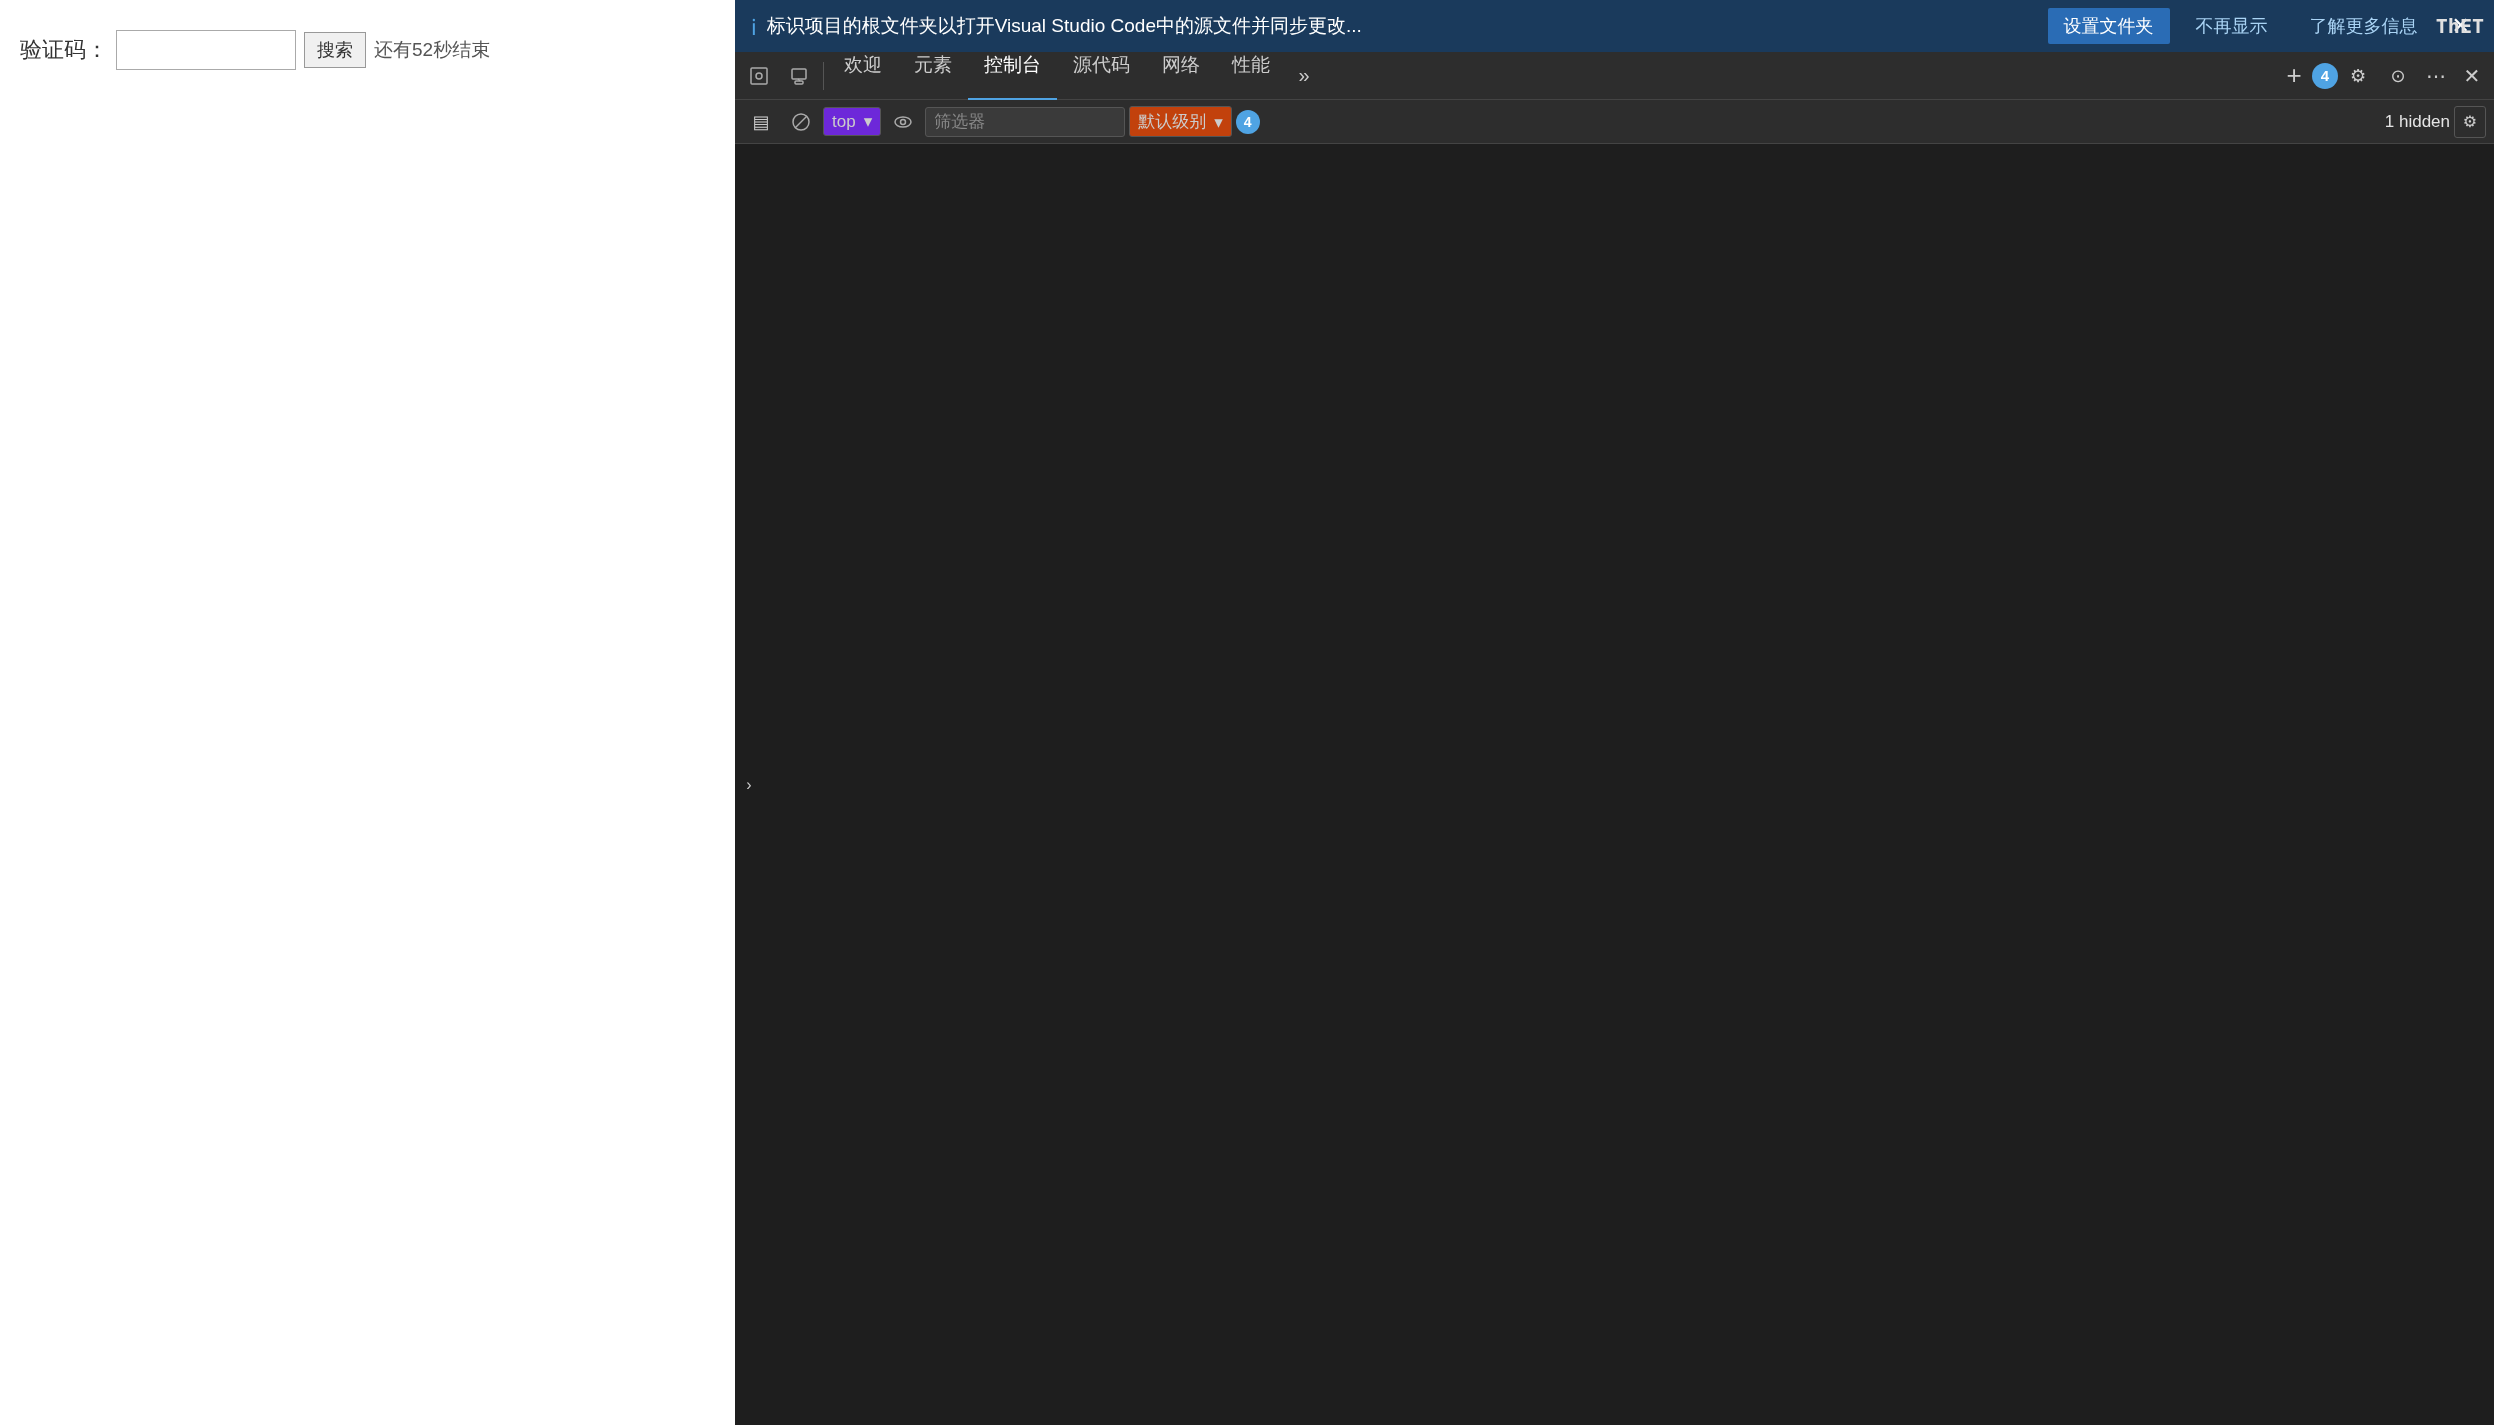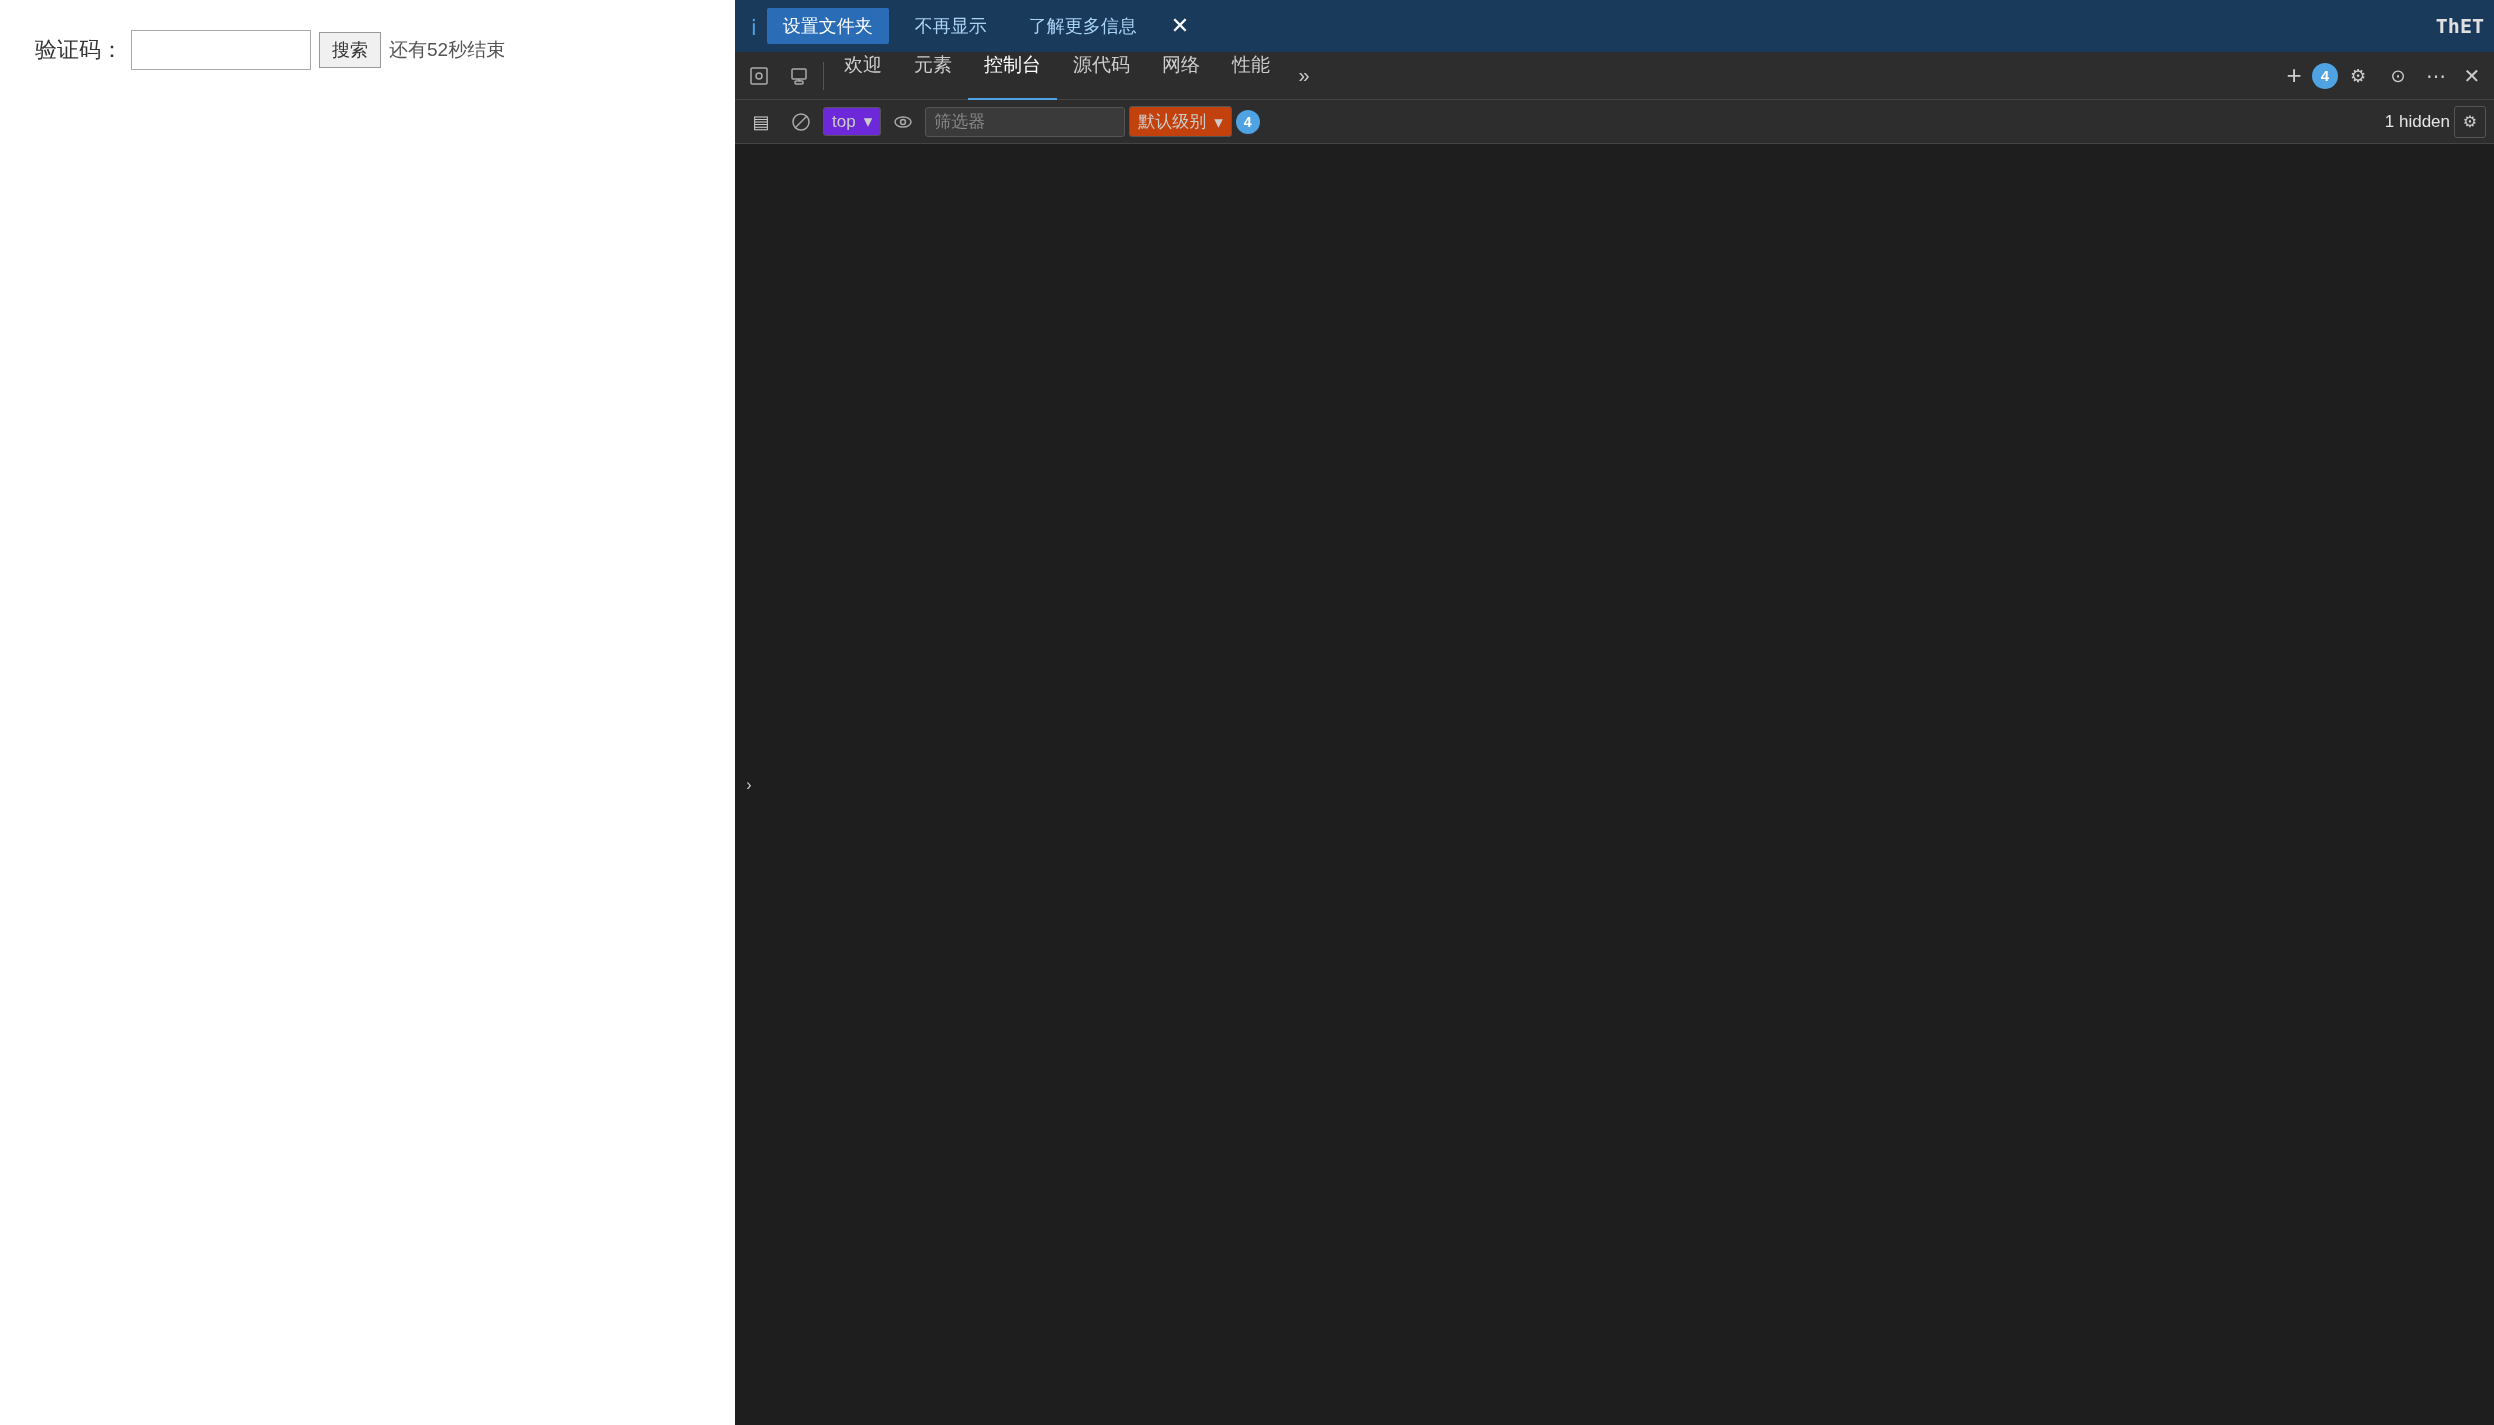--- a/index.html
+++ b/index.html
@@ -21,21 +21,21 @@
     .left-panel {
       position: absolute;
       left: 0;
       top: 0;
       width: 735px;
       height: 1425px;
       background: #ffffff;
       display: flex;
       flex-direction: column;
       align-items: flex-start;
-      padding: 20px 35px;
+      padding: 20px 20px;
     }
 
     .verification-row {
       display: flex;
       align-items: center;
       gap: 8px;
       margin-top: 10px;
     }
 
     .verification-label {
@@ -419,20 +419,21 @@
     <input class="verification-input" type="text" style="">
     <button class="submit-button">搜索</button>
     <span class="countdown-text">还有52秒结束</span>
   </div>
 </div>
 
 <div class="devtools-panel">
 
   <div class="info-bar">
     <span class="info-bar-icon">ℹ</span>
+    <span class="info-bar-text">标识项目的根文件夹以打开Visual Studio Code中的源文件并同步更改...</span>
     <button class="info-bar-btn">设置文件夹</button>
     <button class="info-bar-btn-secondary">不再显示</button>
     <button class="info-bar-btn-secondary">了解更多信息</button>
     <button class="info-bar-close">✕</button>
   </div>
 
   <div class="devtools-toolbar">
     <button class="toolbar-icon-btn">
       <svg width="20" height="20" viewBox="0 0 20 20" fill="none">
         <rect x="2" y="2" width="16" height="16" rx="1" stroke="#aaa" stroke-width="1.5" fill="none"></rect>

